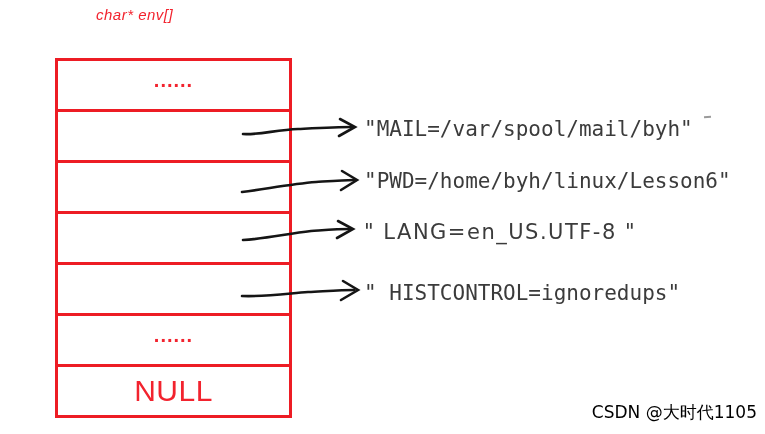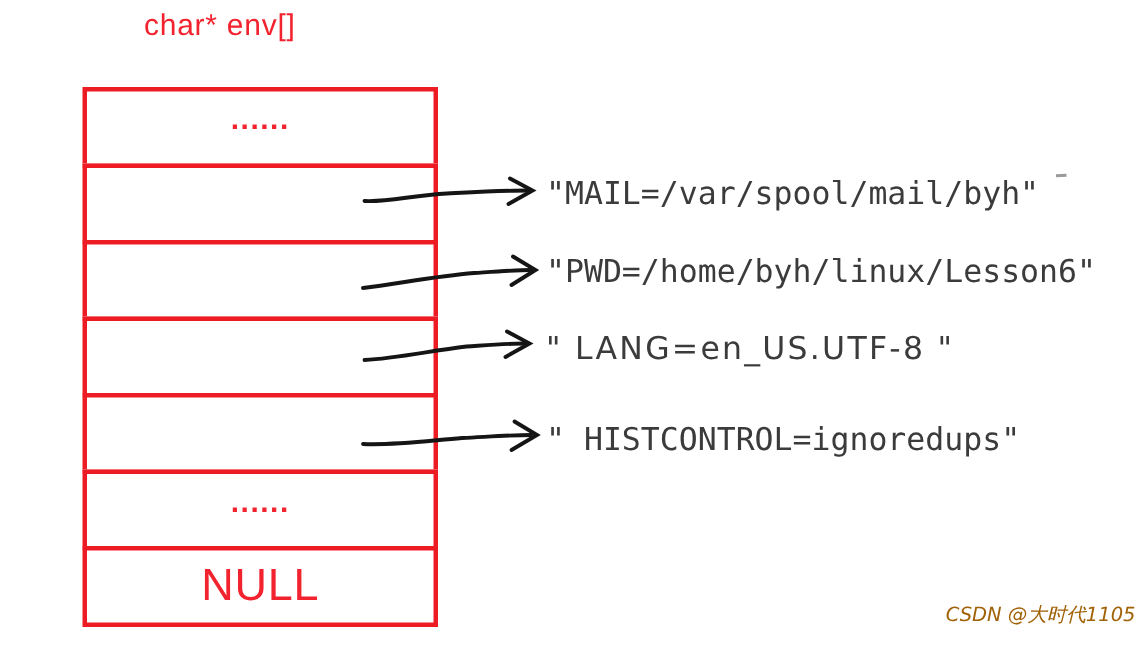--- a/index.html
+++ b/index.html
@@ -8,24 +8,25 @@
     width: 765px;
     height: 434px;
     background: #ffffff;
     overflow: hidden;
     font-family: "Liberation Sans", sans-serif;
   }
   .title {
     position: absolute;
     left: 96px;
     top: 6px;
-    font-size: 20px;
+    font-size: 15px;
     color: #f2232e;
     letter-spacing: 0.5px;
     white-space: nowrap;
+    font-style: italic;
   }
   .array-column {
     position: absolute;
     left: 55px;
     top: 58px;
     width: 237px;
   }
   .cell {
     box-sizing: border-box;
     height: 54px;
@@ -74,25 +75,24 @@
     top: 116px;
     width: 7px;
     height: 2px;
     background: #9a9a9a;
     transform: rotate(-4deg);
   }
   .watermark {
     position: absolute;
     right: 8px;
     top: 401px;
-    font-size: 13px;
-    color: #a16207;
+    font-size: 17px;
+    color: #000000;
     font-family: "DejaVu Sans", "Liberation Sans", sans-serif;
     white-space: nowrap;
-    font-style: italic;
   }
 </style>
 </head>
 <body>
 
 <div class="canvas">
 
   <div class="title">char* env[]</div>
 
   <div class="array-column">

